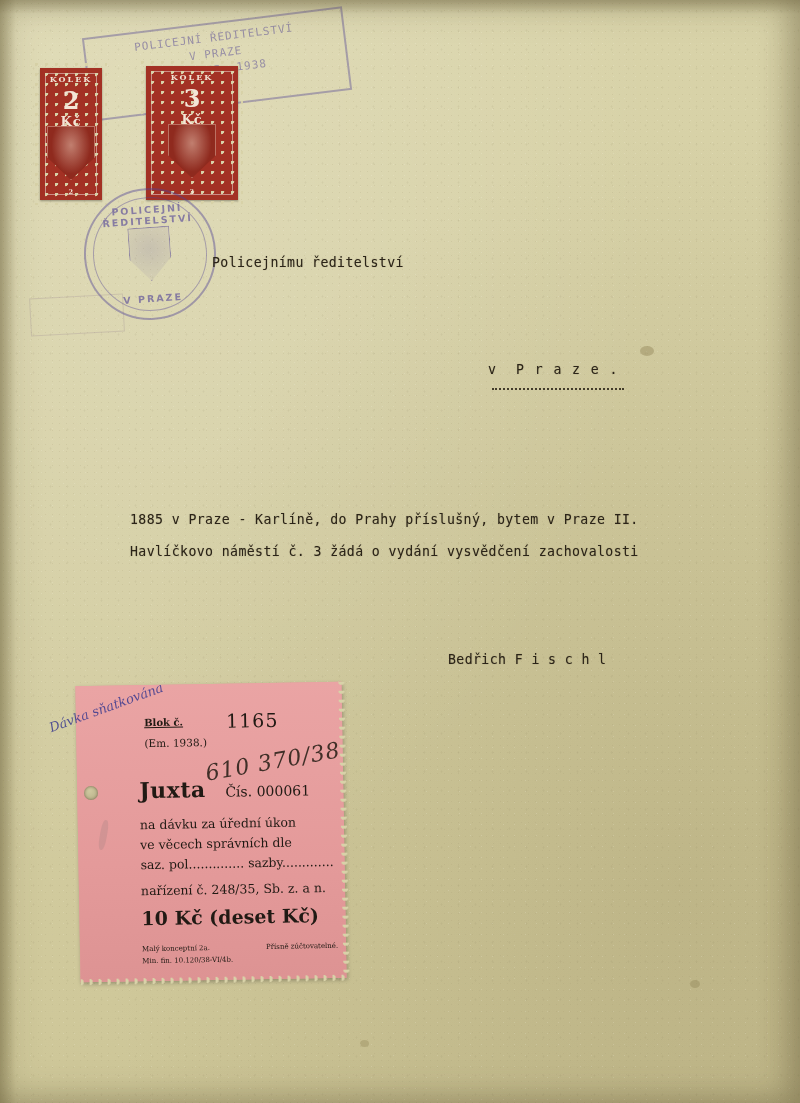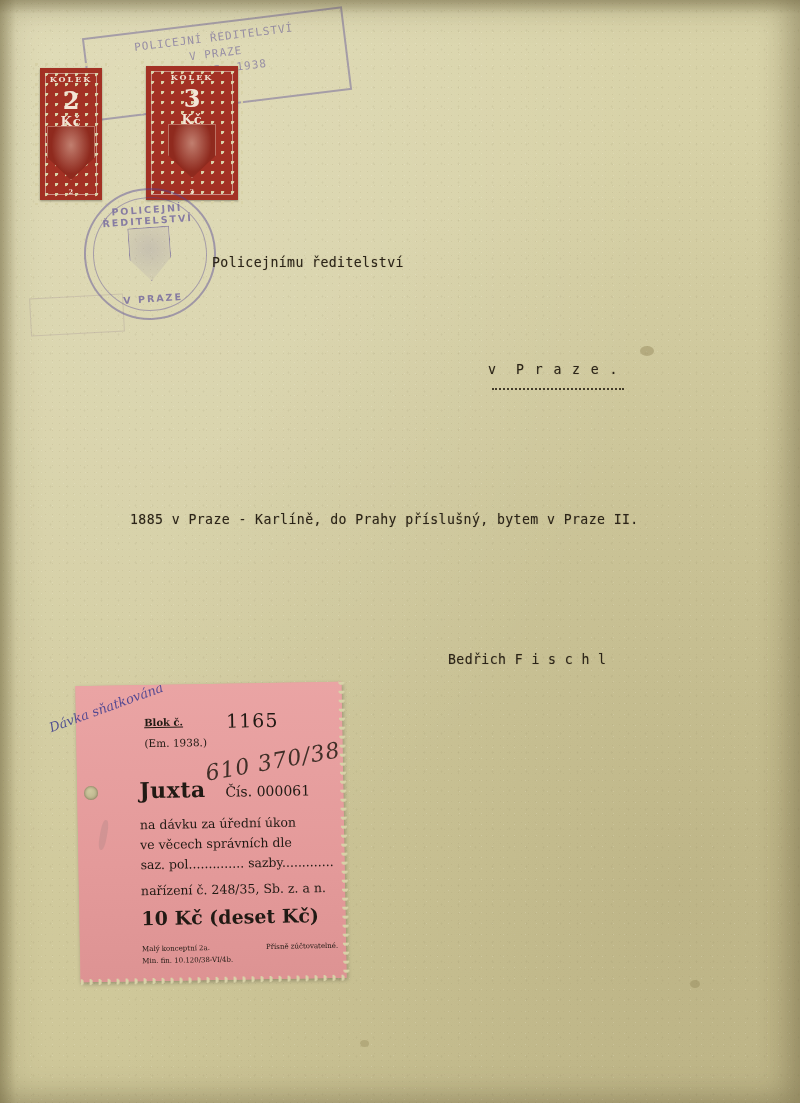--- a/index.html
+++ b/index.html
@@ -313,20 +313,21 @@
     <div class="rtext rbot">V PRAZE</div>
   </div>
 
   <div class="faint-stamp"></div>
 
   <div class="tw addressee">Policejnímu ředitelství</div>
   <div class="tw place">v  P r a z e .</div>
   <div class="place-underline"></div>
 
   <div class="tw body-line l2">1885 v Praze - Karlíně, do Prahy příslušný, bytem v Praze II.</div>
+  <div class="tw body-line l3">Havlíčkovo náměstí č. 3 žádá o vydání vysvědčení zachovalosti</div>
 
   <div class="tw signature">Bedřich F i s c h l</div>
 
   <div class="receipt">
     <div class="tear"></div>
     <div class="tear-b"></div>
 
     <div class="rc-abs rc-blok">Blok č.</div>
     <div class="rc-abs rc-num">1165</div>
     <div class="rc-abs rc-em">(Em. 1938.)</div>

